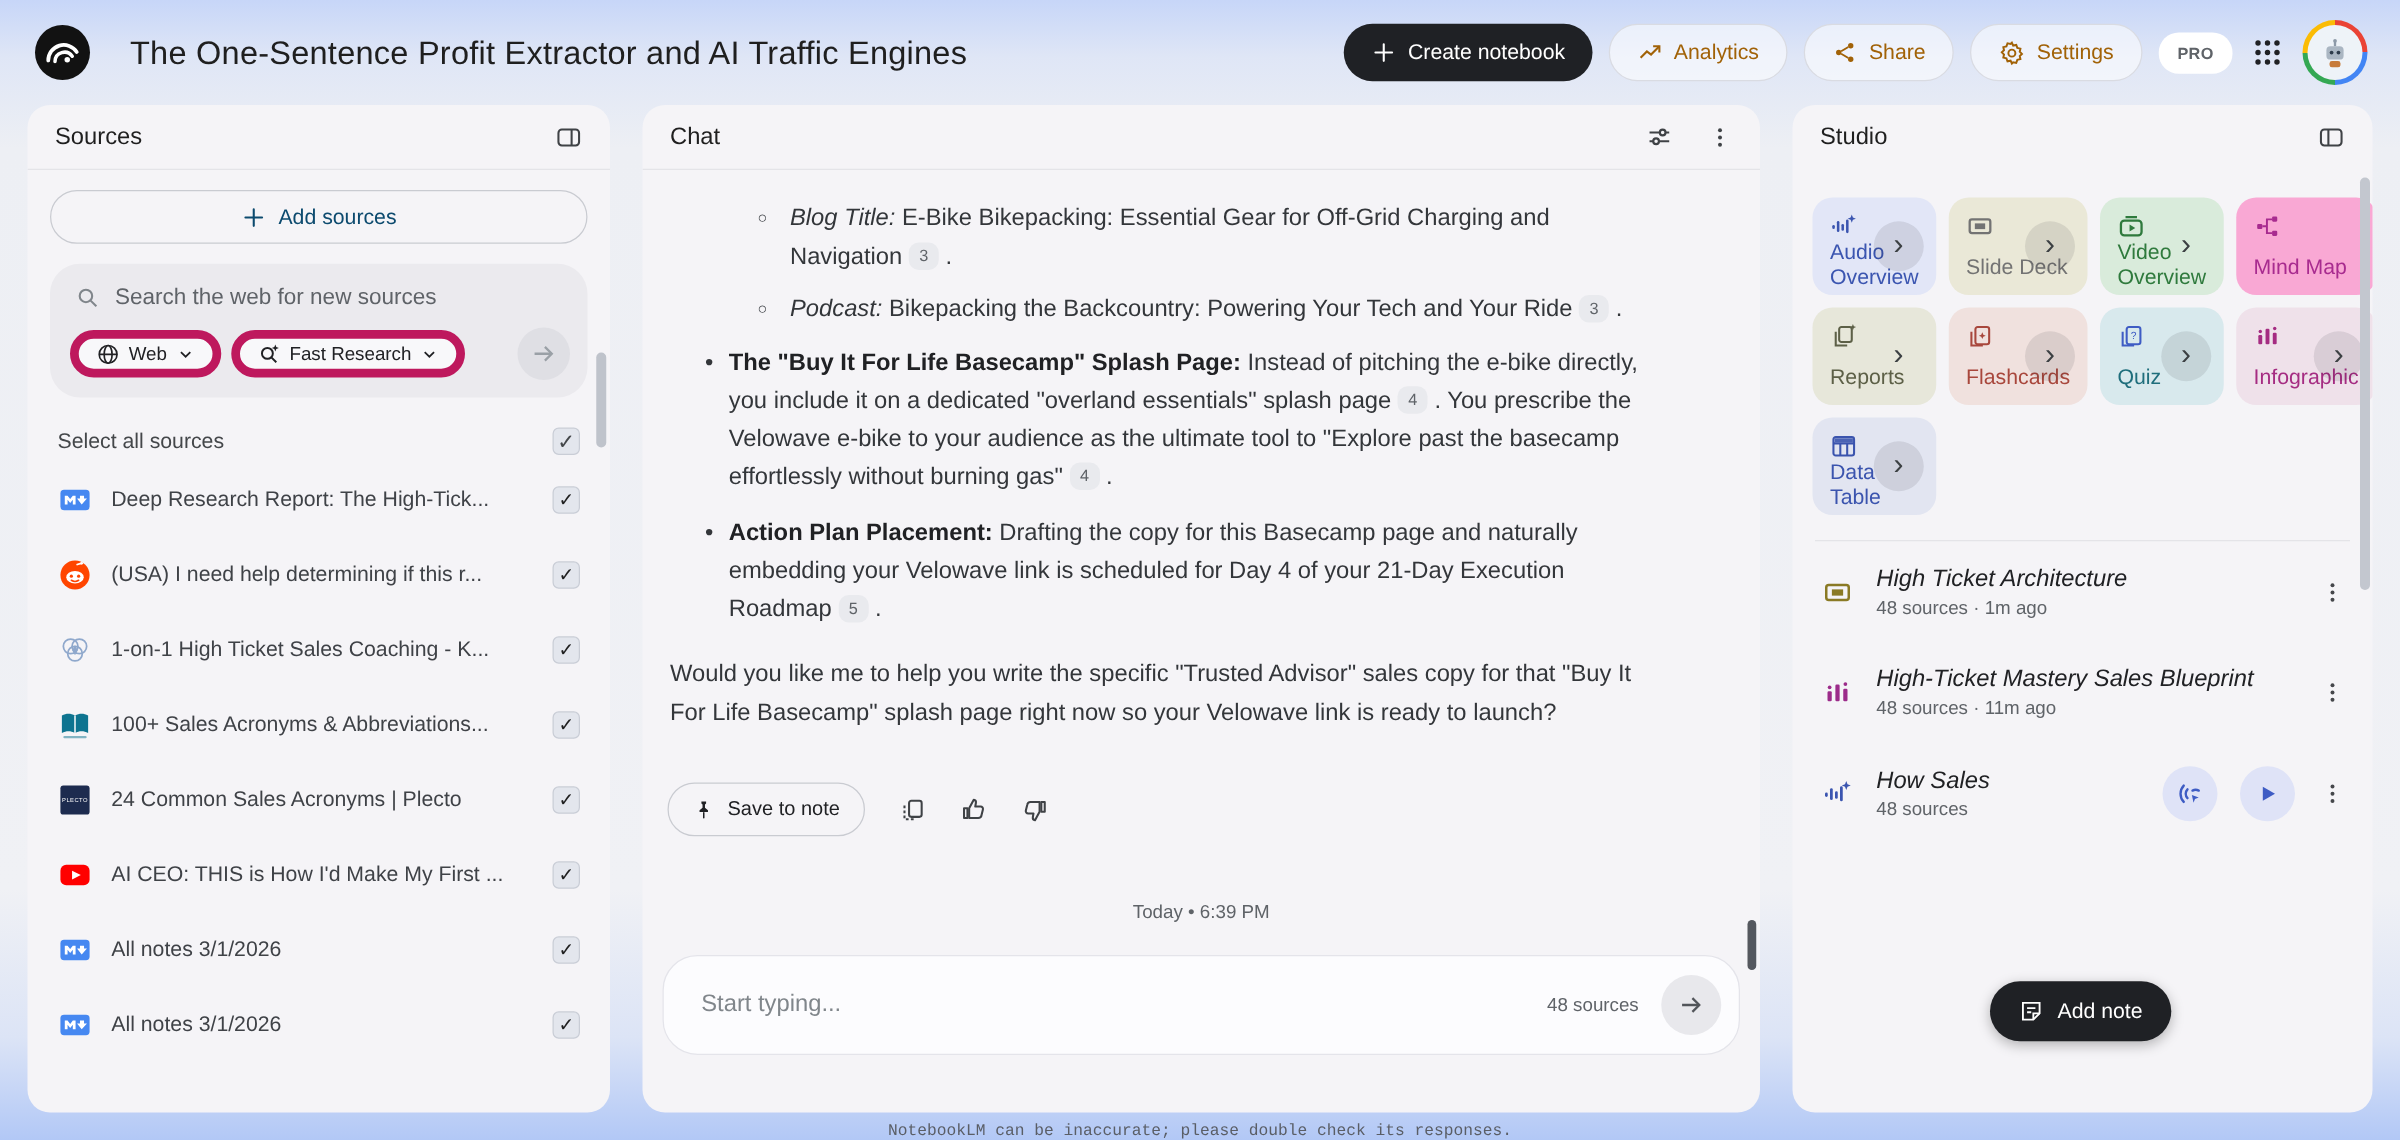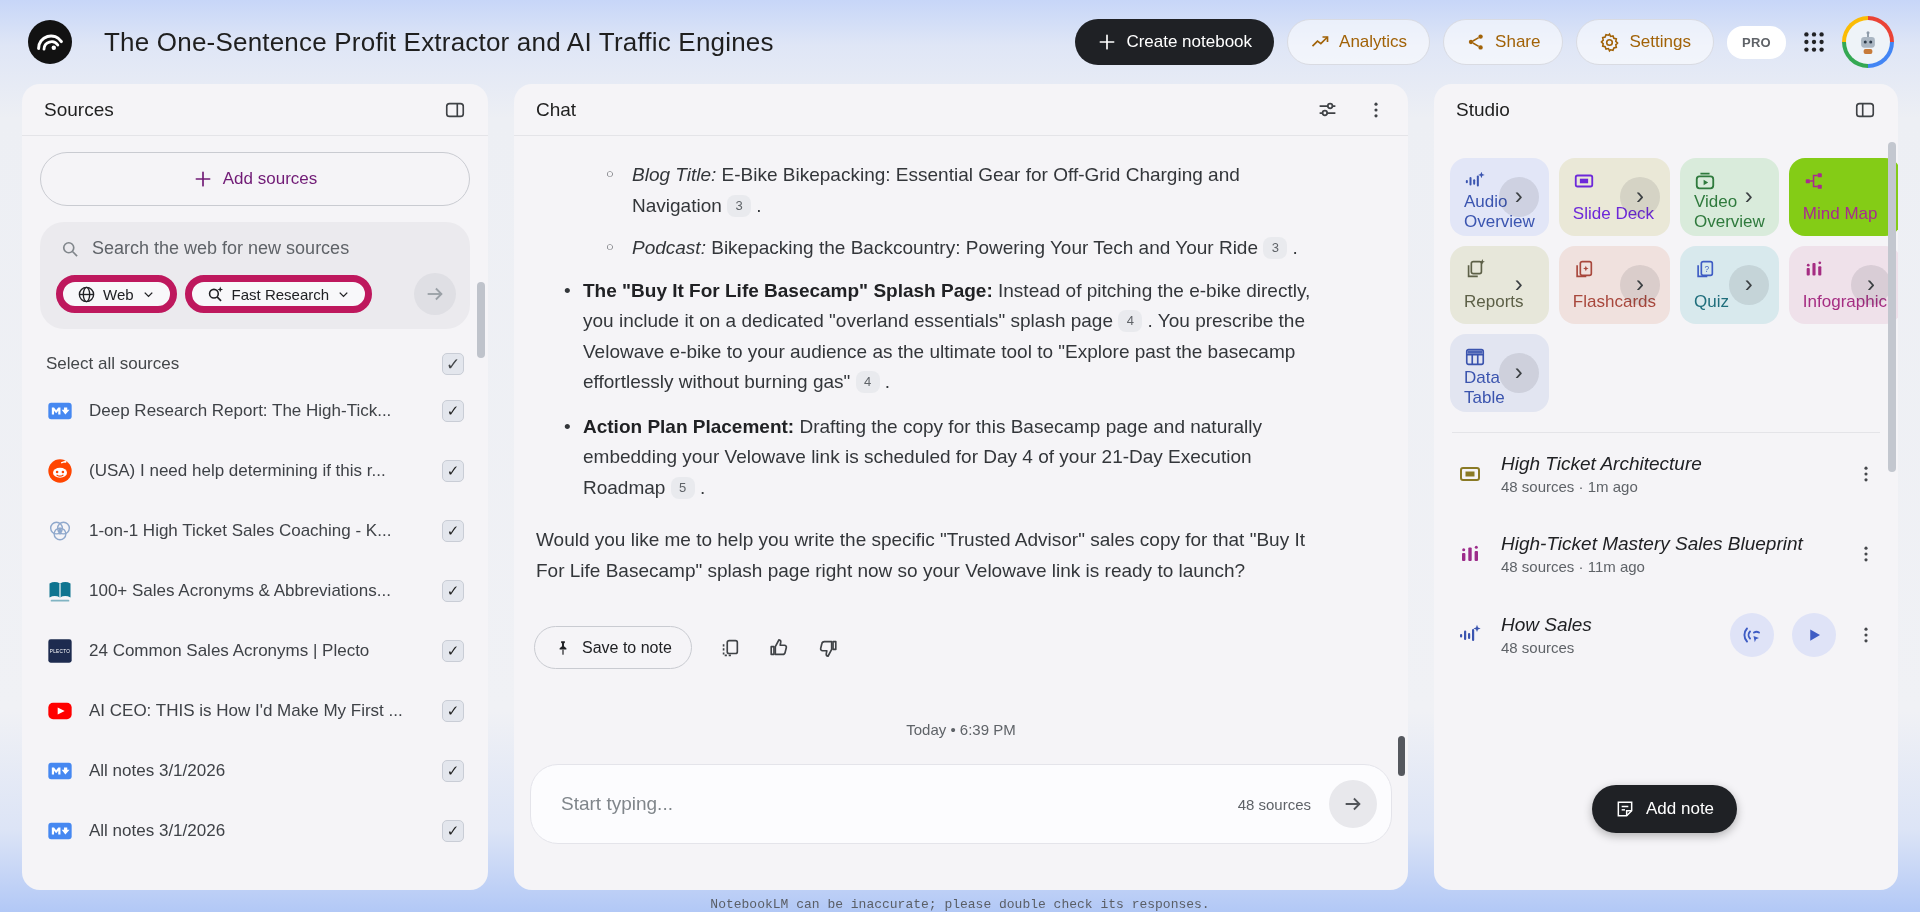--- a/index.html
+++ b/index.html
@@ -36,22 +36,22 @@
   .panel.chat    { flex:1; }
   .panel.studio  { width:464px; }
   .phead { height:52px; display:flex; align-items:center; padding:0 22px; flex:none; }
   .phead .ptitle { font-size:19px; color:#1f1f1f; }
   .phead .ph-icons { margin-left:auto; display:flex; gap:28px; color:#3f4246; }
   .phead .ph-icons .ic { cursor:pointer; }
   .sources .phead, .chat .phead { border-bottom:1px solid #e4e4e8; }
 
   
   .src-body { padding:16px 18px 0 18px; overflow:hidden; }
-  .addsrc { width:100%; height:54px; border-radius:27px; border:1px solid #c9cbd1; background:transparent;
-            font-size:17px; color:#701a75; display:flex; align-items:center; justify-content:center; gap:10px;
+  .addsrc { width:100%; height:43px; border-radius:27px; border:1px solid #c9cbd1; background:transparent;
+            font-size:17px; color:#0c4a6e; display:flex; align-items:center; justify-content:center; gap:10px;
             font-family:inherit; cursor:pointer; }
   .searchbox { margin-top:16px; background:#ebeaee; border-radius:24px; padding:16px 14px 14px 16px; }
   .searchrow { display:flex; align-items:center; gap:12px; padding:0 4px 14px 4px; }
   .searchrow input { flex:1; border:none; background:transparent; outline:none;
                      font-size:18px; font-family:inherit; color:#3c4043; }
   .searchrow input::placeholder { color:#5f6368; }
   .pillrow { display:flex; align-items:center; gap:8px; }
   .dd { display:flex; align-items:center; gap:7px; height:38px; padding:0 14px; border-radius:19px;
         background:#f8f8fa; border:7px solid #be185d; font-size:15px; color:#202124; cursor:pointer; }
   .gosearch { margin-left:auto; width:42px; height:42px; border-radius:50%; background:#dfdfe4;
@@ -471,42 +471,42 @@
                 <rect x="2" y="11" width="2.2" height="3.5" rx="1.1"></rect>
                 <rect x="6" y="7.5" width="2.2" height="9.5" rx="1.1"></rect>
                 <rect x="10" y="10" width="2.2" height="6" rx="1.1"></rect>
                 <rect x="14" y="6" width="2.2" height="12" rx="1.1"></rect>
                 <path d="M19 1.8l1 2.6 2.6 1-2.6 1-1 2.6-1-2.6-2.6-1 2.6-1z"></path>
               </svg>
             </span>
           <span class="tlabel">Audio Overview</span>
           <span class="chev"></span>
         </div>
-        <div class="tile" data-chevron="circle" style="background: rgb(234, 232, 215); color: #6d28d9;">
+        <div class="tile" data-chevron="circle" style="background: rgb(234, 232, 215); color: #737373;">
           <span class="ticon ic">
               <svg width="24" height="24" viewBox="0 0 24 24" fill="none" stroke="currentColor" stroke-width="2">
                 <rect x="3" y="6" width="18" height="12" rx="2"></rect>
                 <rect x="7.5" y="9.5" width="9" height="5" fill="currentColor" stroke="none"></rect>
               </svg>
             </span>
           <span class="tlabel">Slide Deck</span>
           <span class="chev"></span>
         </div>
         <div class="tile" data-chevron="plain" style="background: rgb(217, 235, 219); color: rgb(47, 122, 61);">
           <span class="ticon ic">
               <svg width="24" height="24" viewBox="0 0 24 24" fill="none" stroke="currentColor" stroke-width="2">
                 <line x1="7" y1="4" x2="17" y2="4"></line>
                 <rect x="3" y="7" width="18" height="13" rx="3"></rect>
                 <path d="M10.5 10.5l5 3-5 3z" fill="currentColor" stroke="none"></path>
               </svg>
             </span>
           <span class="tlabel">Video Overview</span>
           <span class="chev"></span>
         </div>
-        <div class="tile" data-chevron="none" style="background: #84cc16; color: rgb(168, 43, 143);">
+        <div class="tile" data-chevron="none" style="background: #f9a8d4; color: rgb(168, 43, 143);">
           <span class="ticon ic">
               <svg width="24" height="24" viewBox="0 0 24 24" fill="currentColor">
                 <rect x="3" y="10" width="4.5" height="4.5" rx="1"></rect>
                 <rect x="16" y="3.5" width="4.5" height="4.5" rx="1"></rect>
                 <rect x="16" y="16" width="4.5" height="4.5" rx="1"></rect>
                 <path d="M7.5 12h4V6h4.5M11.5 12v6h4.5" fill="none" stroke="currentColor" stroke-width="1.7"></path>
               </svg>
             </span>
           <span class="tlabel">Mind Map</span>
 

